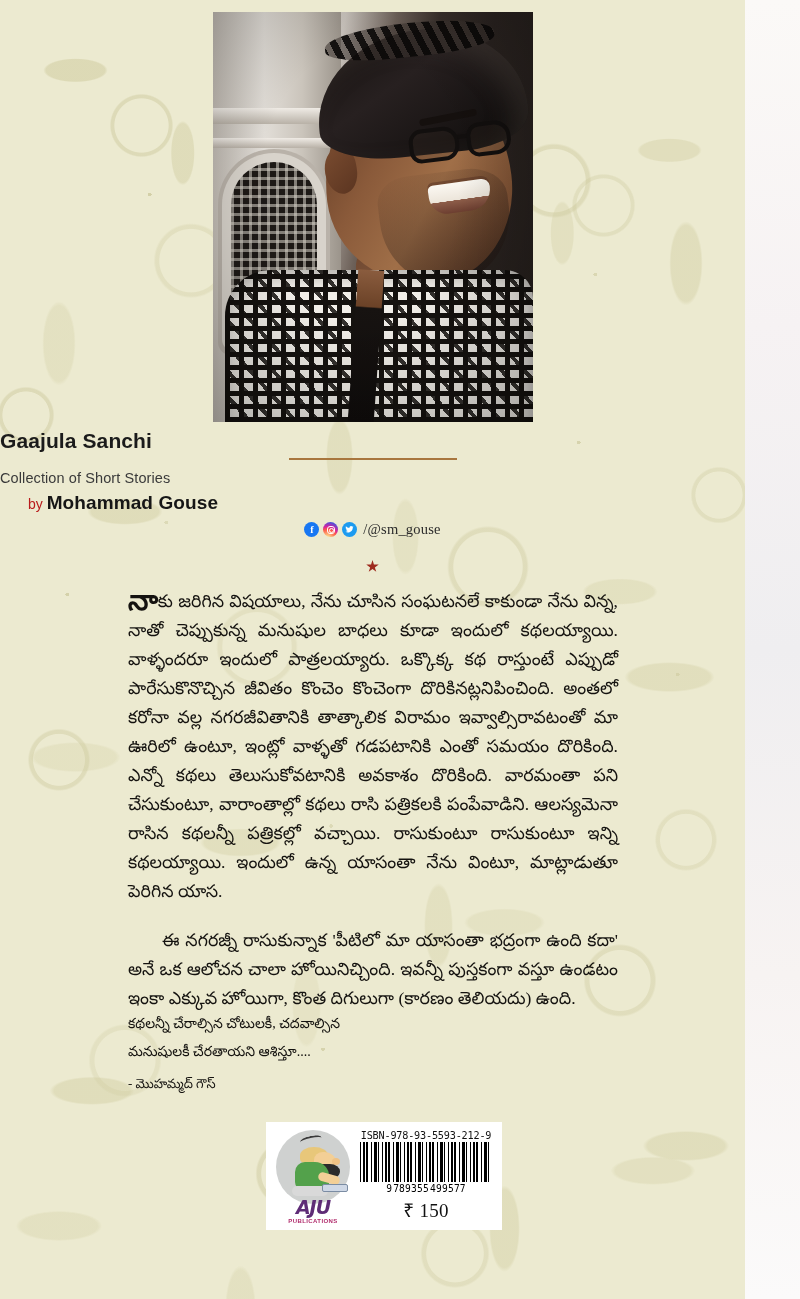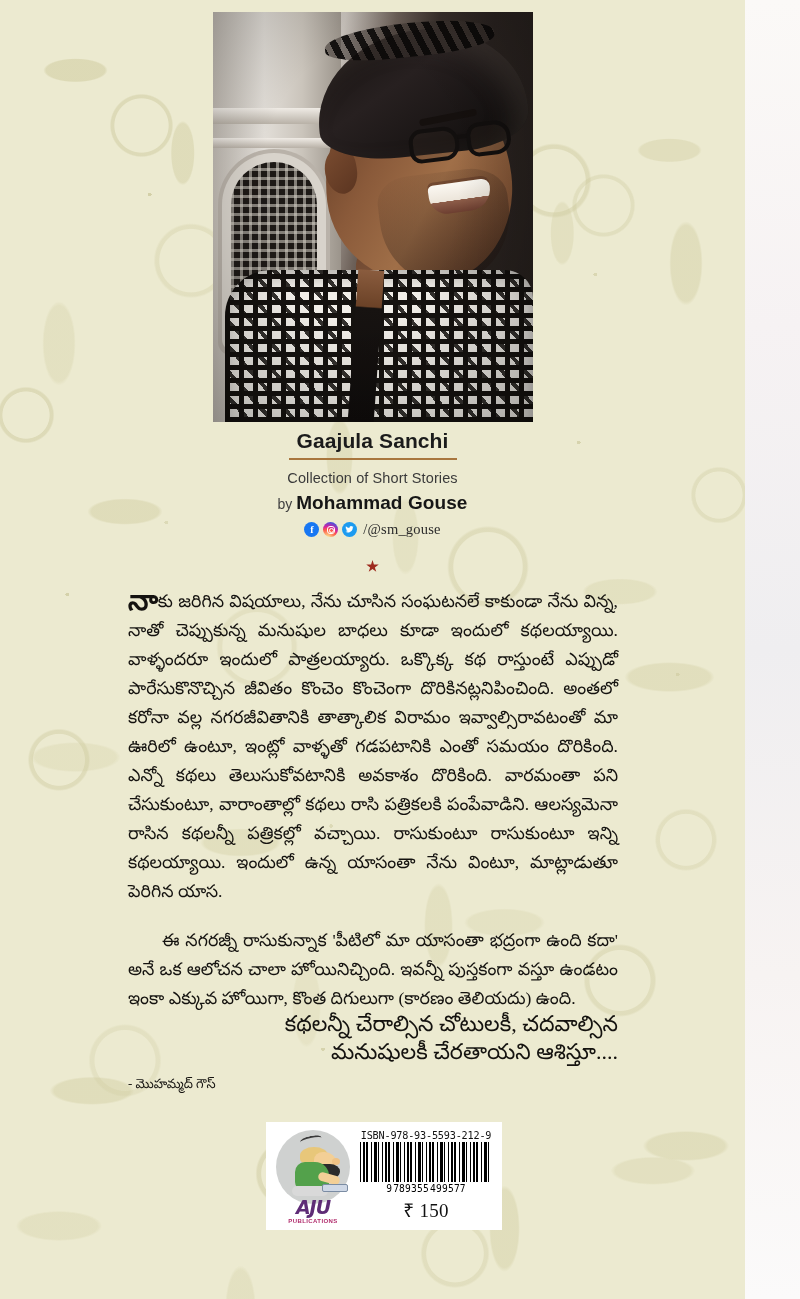--- a/index.html
+++ b/index.html
@@ -219,21 +219,20 @@
   .ph-vignette {
     position: absolute; inset: 0;
     background: radial-gradient(ellipse at 46% 42%, rgba(0,0,0,0) 40%, rgba(0,0,0,.30) 100%);
   }
 
   
   .title-block {
     position: absolute;
     left: 0; top: 428px;
     width: 745px;
-    text-align: center;
   }
   .book-title {
     font-size: 21px;
     font-weight: 600;
     color: #1b1b1b;
     letter-spacing: .1px;
     line-height: 1.25;
   }
   .title-rule {
     width: 168px;
@@ -245,21 +244,21 @@
     margin-top: 10px;
     font-size: 14.5px;
     color: #3a3a3a;
     letter-spacing: .1px;
   }
   .byline {
     margin-top: 6px;
     font-size: 14px;
     color: #2a2a2a;
   }
-  .byline .by { font-size: 14px; color: #404040; }
+  .byline .by { font-size: 14px; color: #b91c1c; margin-left: 28px; }
   .byline .author {
     font-size: 19px;
     font-weight: 600;
     color: #161616;
     letter-spacing: .1px;
     margin-top: 46px;
   }
 
   .social {
     margin-top: 7px;
@@ -328,24 +327,24 @@
     line-height: 1;
     vertical-align: -3px;
     letter-spacing: -.5px;
   }
 
   .closing {
     position: absolute;
     left: 128px; top: 1010px;
     width: 490px;
     font-family: "Liberation Serif", serif;
-    font-size: 22px;
+    font-size: 14px;
     line-height: 28px;
     color: #14120f;
-    text-align: right;
+    text-align: left;
   }
   .signature {
     position: absolute;
     left: 128px; top: 1076px;
     width: 490px;
     font-family: "Liberation Serif", serif;
     font-size: 13px;
     color: #14120f;
     text-align: left;
     padding-right: 18px;

